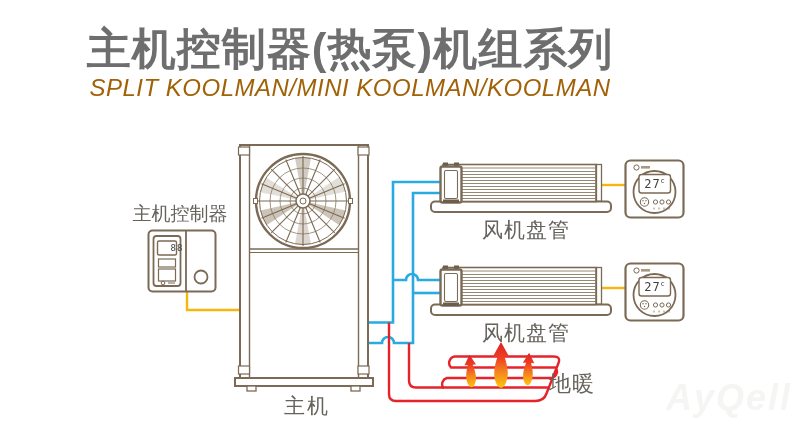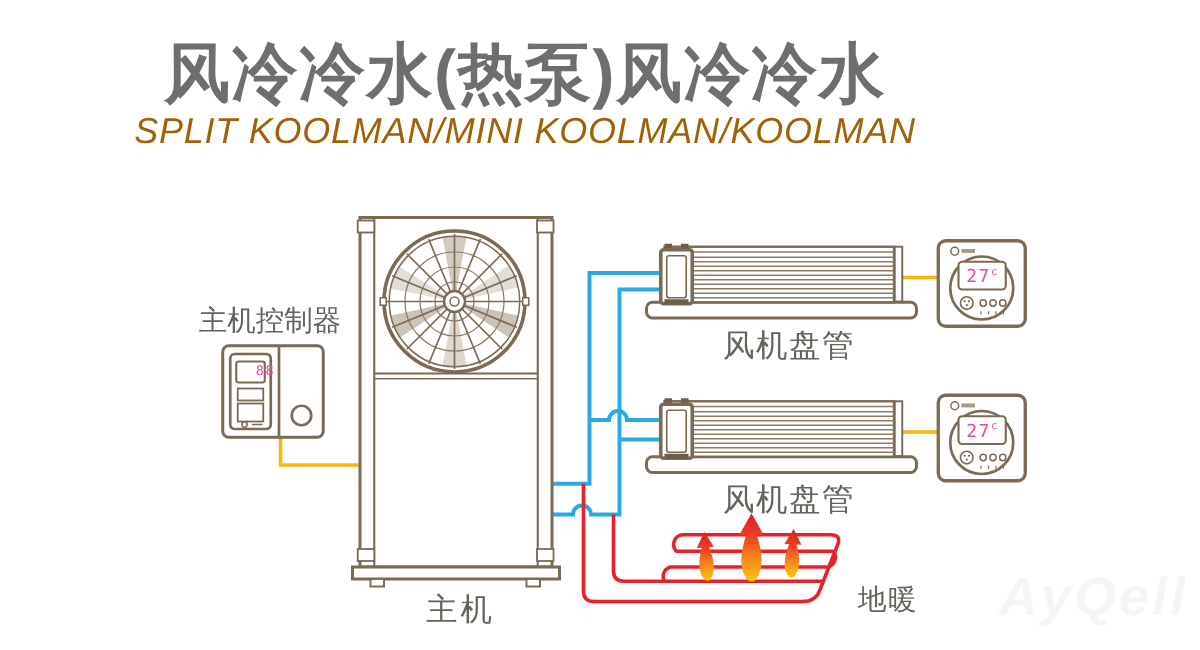--- a/index.html
+++ b/index.html
@@ -7,42 +7,42 @@
           font-family:"Liberation Sans",sans-serif;}
   .title{position:absolute;left:0;top:20px;width:700px;text-align:center;
          font-size:44px;font-weight:700;color:#6e6e6e;letter-spacing:1px;}
   .subtitle{position:absolute;left:0;top:74px;width:700px;text-align:center;
          font-size:24px;font-style:italic;color:#a16207;font-weight:500;letter-spacing:.5px;}
   .lbl{position:absolute;color:#66625c;}
   .lbl-controller{left:124px;top:201px;width:112px;text-align:center;font-size:19px;}
   .lbl-main{left:257px;top:392px;width:100px;text-align:center;font-size:21px;letter-spacing:2px;}
   .lbl-fc1{left:456px;top:216px;width:140px;text-align:center;font-size:21px;letter-spacing:1px;}
   .lbl-fc2{left:456px;top:319px;width:140px;text-align:center;font-size:21px;letter-spacing:1px;}
-  .lbl-floor{left:572px;top:369px;width:70px;font-size:19px;letter-spacing:1px;margin-top:18px;}
-  .disp{position:absolute;color:#ec4899;font-family:"DejaVu Sans Mono",monospace;}
+  .lbl-floor{left:549px;top:369px;width:70px;font-size:22px;letter-spacing:1px;}
+  .disp{position:absolute;color:#404040;font-family:"DejaVu Sans Mono",monospace;}
   .cdisp{left:157px;top:243px;width:40px;text-align:center;font-size:9px;letter-spacing:1px;}
   .tdisp{width:30px;text-align:center;font-size:12px;letter-spacing:1px;}
   .t1{left:640px;top:177px;} .t2{left:640px;top:280px;}
   .deg{font-size:7px;vertical-align:top;}
   .wm{position:absolute;right:8px;bottom:14px;font-size:36px;font-weight:700;font-style:italic;
       color:#f5f5f3;letter-spacing:2px;}
   svg .ol{stroke:#7b6a55;fill:none;}
   svg .olf{stroke:#7b6a55;fill:#ffffff;}
   svg .fin{stroke:#8a7a66;fill:none;}
   svg .dark{fill:#6d5d4b;stroke:none;}
   svg .blue{stroke:#29abe2;fill:none;stroke-width:2.6;}
   svg .red{stroke:#e6232a;fill:none;stroke-width:2.4;}
   svg .yel{stroke:#f7b60c;fill:none;stroke-width:2.4;}
 </style>
 </head>
 <body>
 
 <div class="canvas">
 
-  <div class="title">风冷冷水(热泵)风冷冷水</div>
+  <div class="title">主机控制器(热泵)机组系列</div>
   <div class="subtitle">SPLIT KOOLMAN/MINI KOOLMAN/KOOLMAN</div>
 
   <svg width="800" height="433" viewBox="0 0 800 433" style="position:absolute;left:0;top:0;">
     <defs>
       <linearGradient id="flameGrad" gradientUnits="userSpaceOnUse" x1="0" y1="-26" x2="0" y2="14">
         <stop offset="0" stop-color="#d92027"></stop>
         <stop offset="0.35" stop-color="#ef4123"></stop>
         <stop offset="0.62" stop-color="#f47f20"></stop>
         <stop offset="1" stop-color="#fdc70c"></stop>
       </linearGradient>

